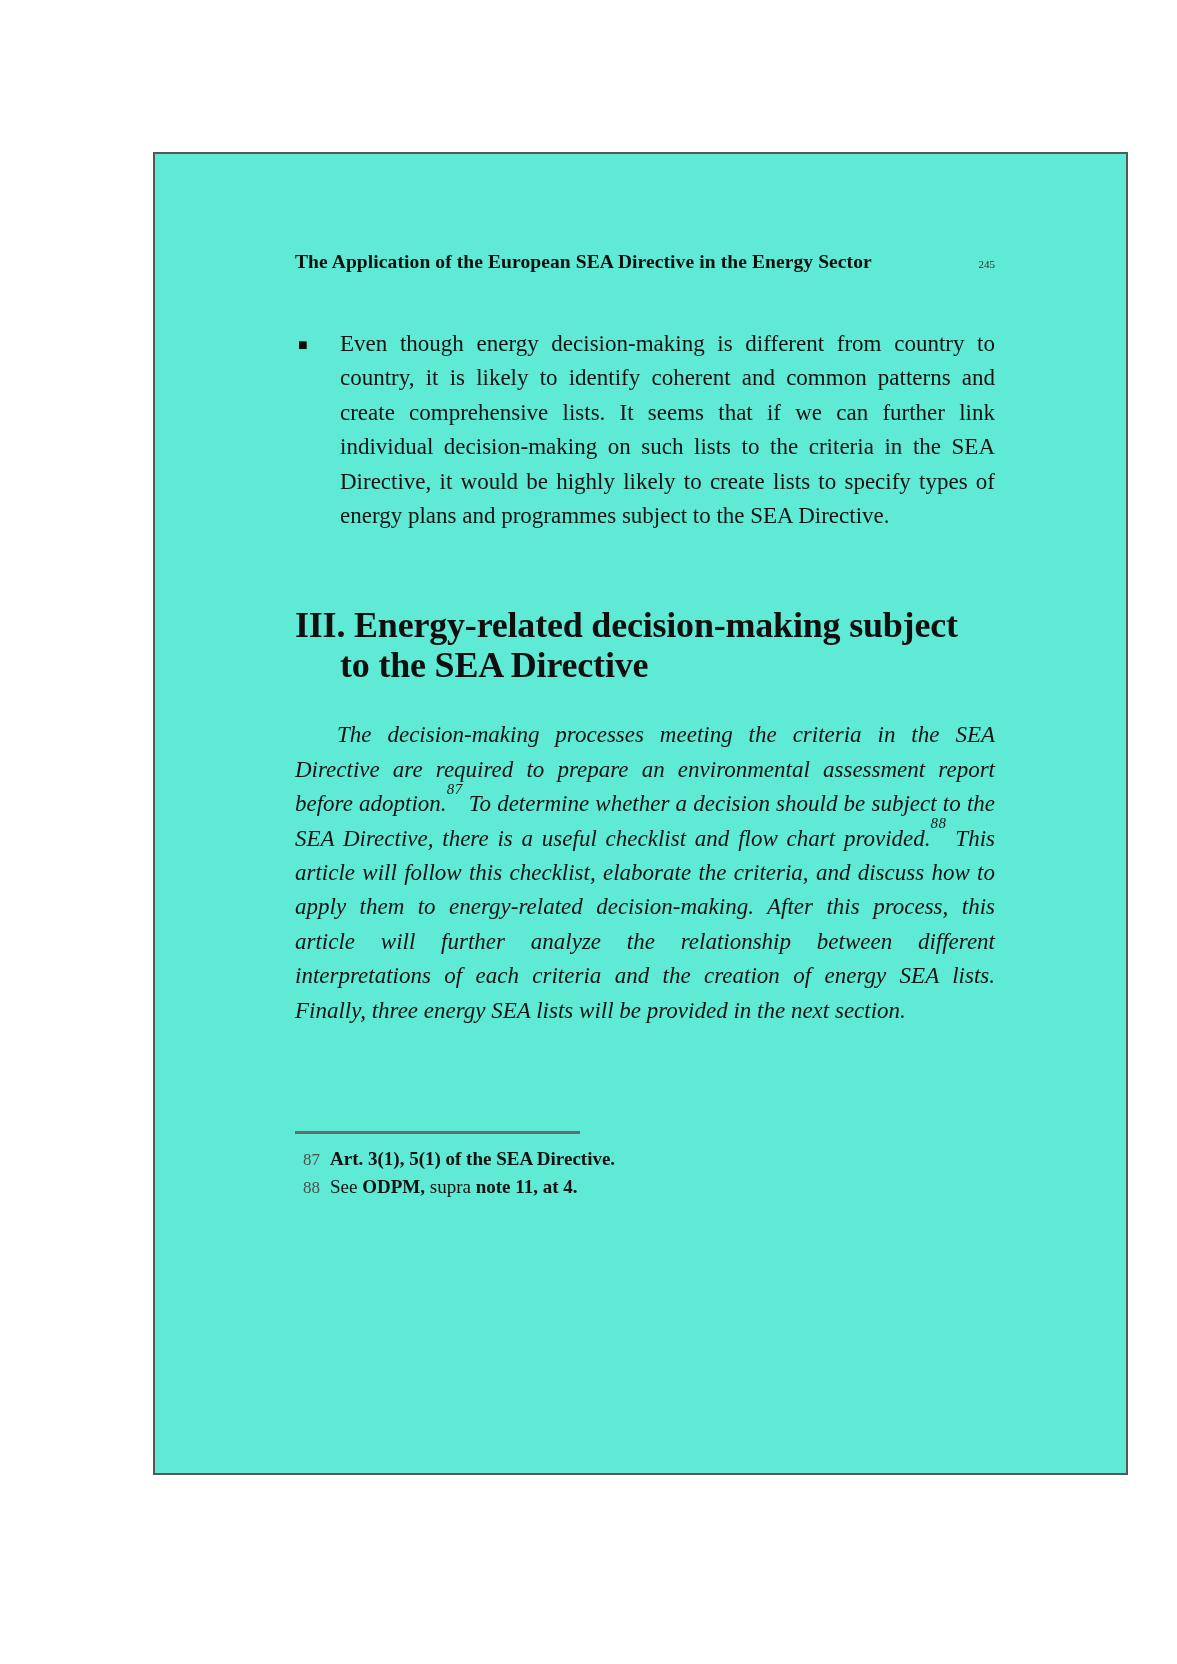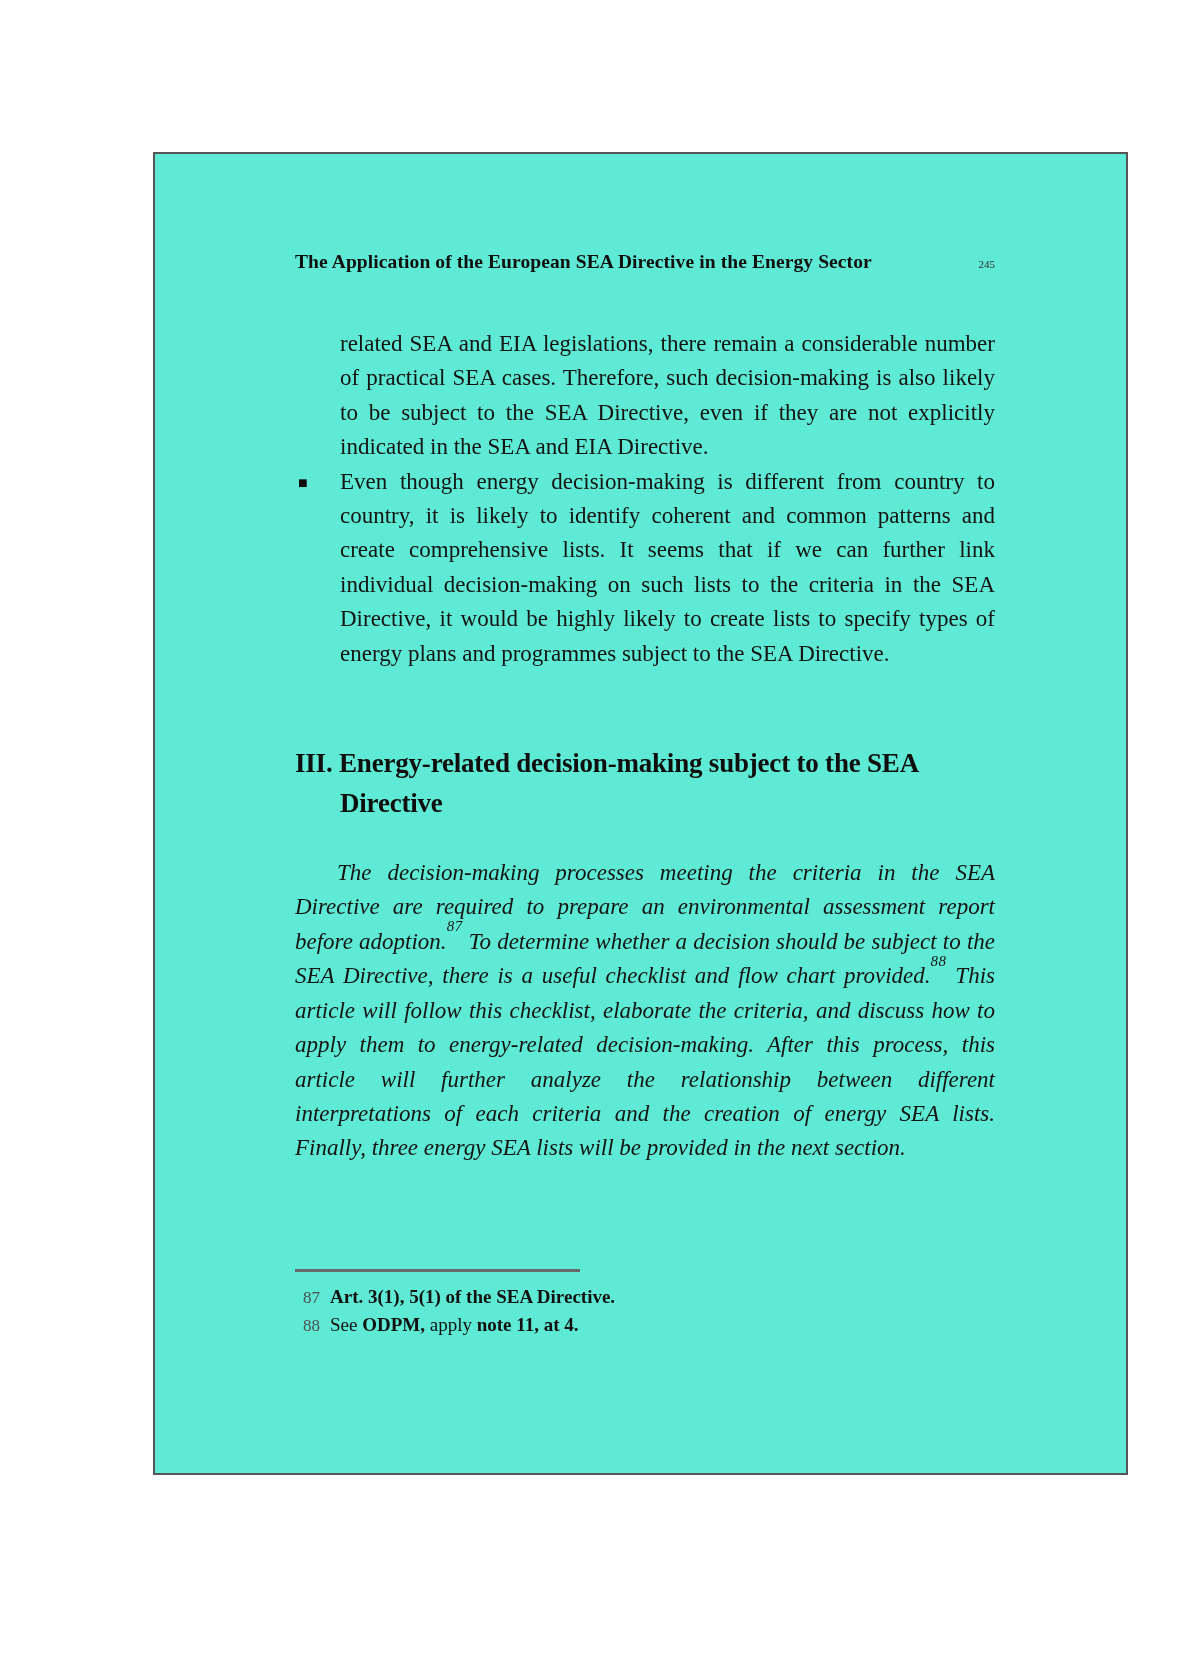--- a/index.html
+++ b/index.html
@@ -55,21 +55,21 @@
     left: -42px;
     top: 1px;
     font-size: 16px;
     line-height: 34.4px;
     color: #0d0d0d;
   }
   .section-heading {
     margin: 72px 0 0 0;
     padding-left: 45px;
     text-indent: -45px;
-    font-size: 27px;
+    font-size: 36px;
     line-height: 40px;
     font-weight: bold;
     color: #0f0f0f;
     letter-spacing: -0.2px;
   }
   .body-para {
     margin: 33px 0 0 0;
     font-size: 23px;
     line-height: 34.4px;
     text-align: justify;
@@ -111,38 +111,37 @@
 
 <div class="sheet">
   <div class="page-frame">
 
     <div class="running-header">
       <span class="header-title">The Application of the European SEA Directive in the Energy Sector</span>
       <span class="page-number">245</span>
     </div>
 
     <div class="list-block">
-      <p>related SEA and EIA legislations, there remain a considerable number of practical SEA cases. Therefore, such decision-making is also likely to be subject to the SEA Directive, even if they are not explicitly indicated in the SEA and EIA Directive.</p>
       <div class="bullet-item">
         <span class="bullet-marker">■</span>
         <p>Even though energy decision-making is different from country to country, it is likely to identify coherent and common patterns and create comprehensive lists. It seems that if we can further link individual decision-making on such lists to the criteria in the SEA Directive, it would be highly likely to create lists to specify types of energy plans and programmes subject to the SEA Directive.</p>
       </div>
     </div>
 
     <h2 class="section-heading"><span>III.</span> <span>Energy-related decision-making subject to the SEA Directive</span></h2>
 
     <p class="body-para"><span>The decision-making processes meeting the criteria in the SEA Directive are required to prepare an environmental assessment report before adoption.</span><sup class="fn-ref">87</sup><span> To determine whether a decision should be subject to the SEA Directive, there is a useful checklist and flow chart provided.</span><sup class="fn-ref">88</sup><span> This article will follow this checklist, elaborate the criteria, and discuss how to apply them to energy-related decision-making. After this process, this article will further analyze the relationship between different interpretations of each criteria and the creation of energy SEA lists. Finally, three energy SEA lists will be provided in the next section.</span></p>
 
     <div class="fn-rule"></div>
 
     <div class="footnotes">
       <div class="footnote">
         <span class="fn-num">87</span>
         <span class="fn-text"><span class="fn-b">Art. 3(1), 5(1) of the SEA Directive.</span></span>
       </div>
       <div class="footnote">
         <span class="fn-num">88</span>
-        <span class="fn-text"><span class="fn-i">See</span><span class="fn-b"> ODPM, </span><span class="fn-i">apply</span><span class="fn-b"> note 11, at 4.</span></span>
+        <span class="fn-text"><span class="fn-i">See</span><span class="fn-b"> ODPM, </span><span class="fn-i">supra</span><span class="fn-b"> note 11, at 4.</span></span>
       </div>
     </div>
 
   </div>
 </div>
 
 </body></html>

